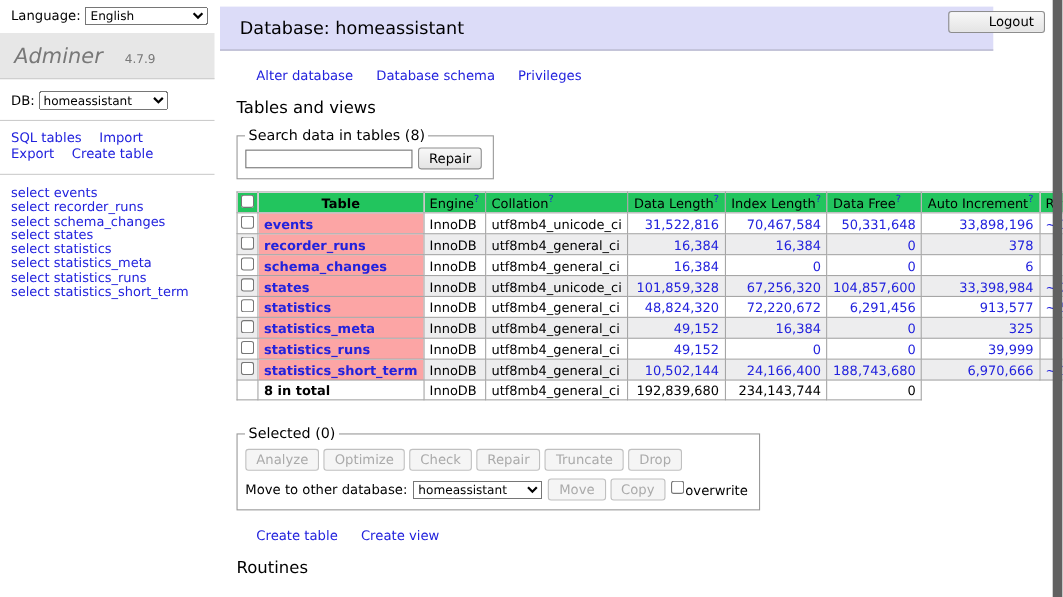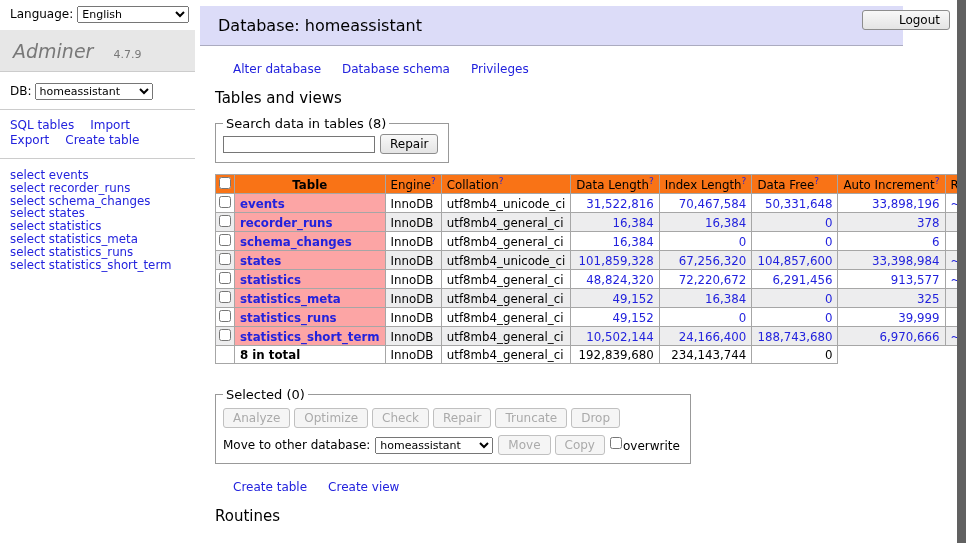--- a/index.html
+++ b/index.html
@@ -52,21 +52,21 @@
 
   fieldset { display:inline-block; border:1px solid #999; margin:9px 0 0 0; padding:3px 10px 8px 7px; vertical-align:top; }
   fieldset legend { padding:0 3px; font-size:13px; }
   .search-fieldset input[type=text] { width:152px; height:17px; border:1px solid #767676; font-family:inherit; font-size:12px; margin-right:5px; vertical-align:middle; }
 
   table { border-collapse:collapse; margin-top:11px; table-layout:fixed; }
   th, td {
     border:1px solid #a6a6a6; padding:2px 5px 1px 5px; height:18px;
     font-size:11.8px; white-space:nowrap; overflow:hidden; text-align:left; vertical-align:middle;
   }
-  thead th, thead td { background:#f97316; }
+  thead th, thead td { background:#22c55e; }
   thead th { text-align:center; font-weight:bold; }
   sup.help { font-size:9px; line-height:0; }
   tbody th { background:#fca5a5; font-weight:bold; }
   tbody tr.even td { background:#ededee; }
   td.chk, thead td.chk { padding:1px 2px; text-align:center; }
   td.num { text-align:right; }
   tr.total-row th { background:#fff; }
   tr.total-row td, tr.total-row th { color:#000; }
   input[type=checkbox] { margin:1px; width:12px; height:12px; }
 

